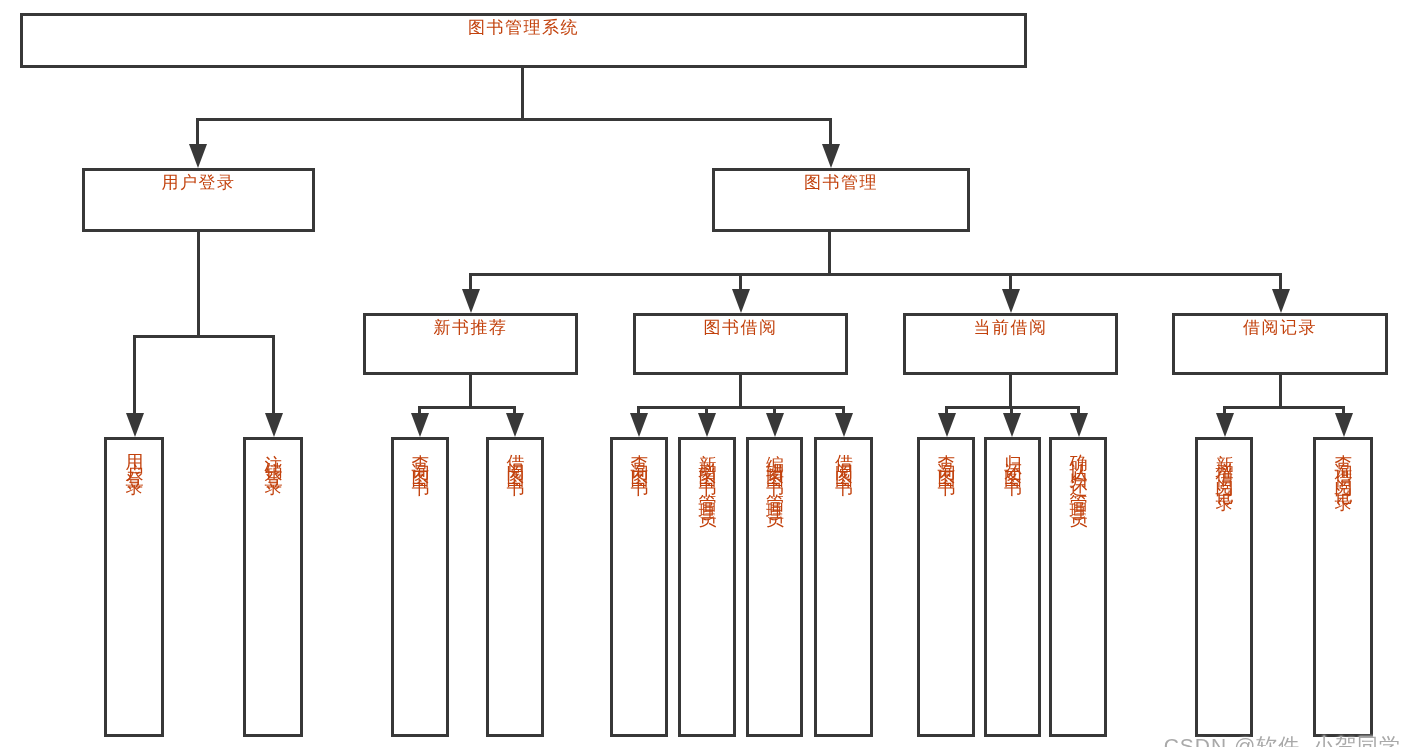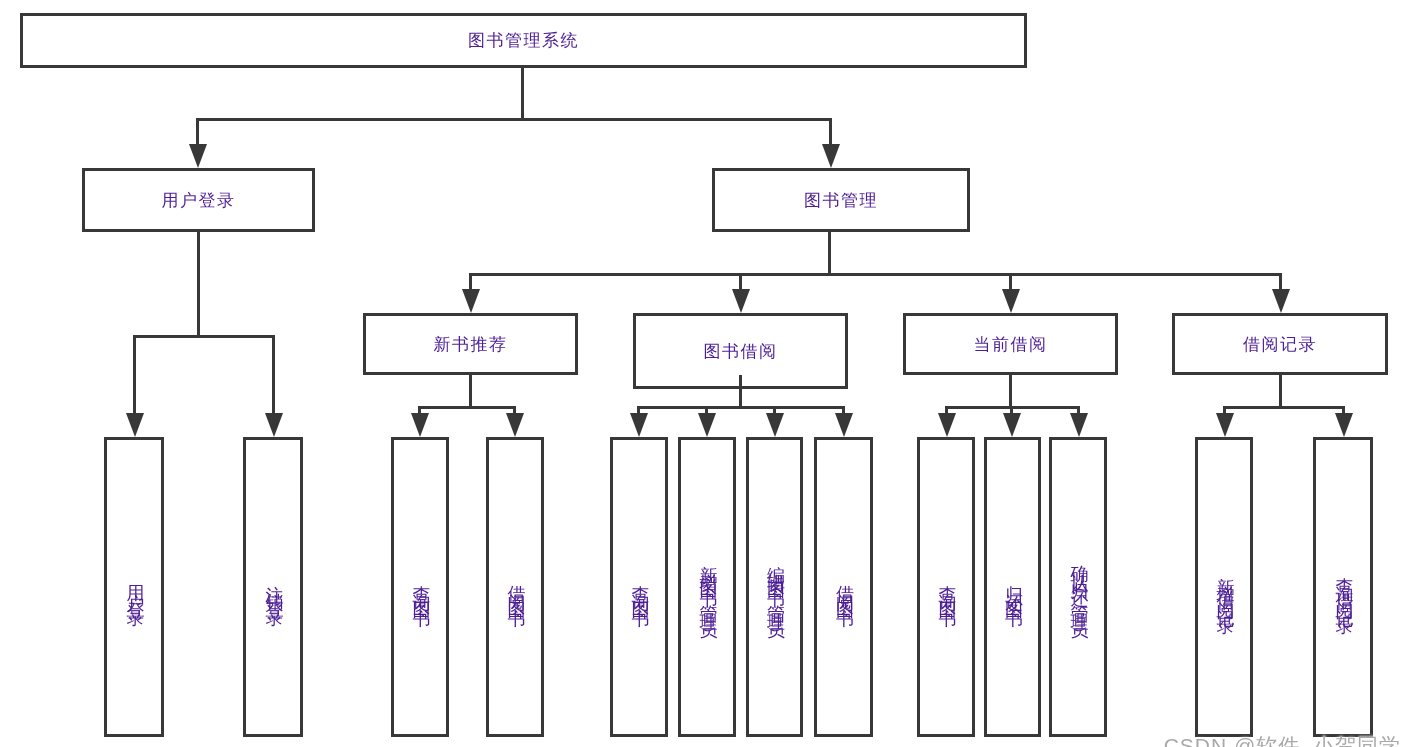--- a/index.html
+++ b/index.html
@@ -2,23 +2,22 @@
 <html><head>
 <meta charset="utf-8">
 <style>
   html,body { margin:0; padding:0; background:#ffffff; }
   .canvas {
     position:relative; width:1405px; height:747px; background:#ffffff;
     font-family:"Liberation Sans","DejaVu Sans",sans-serif; overflow:hidden;
   }
   .node {
     position:absolute; box-sizing:border-box; background:#ffffff;
-    border:3px solid #383838; display:flex; align-items:center; justify-content:center;
-    color:#4c1d95;
-    font-family:Liberation Mono, monospace;
+    border:3px solid #383838; display:flex; align-items:flex-start; justify-content:center;
+    color:#c2410c;
   }
   .hnode { font-size:17px; letter-spacing:1.5px; }
   .vnode span {
     writing-mode:vertical-rl; text-orientation:mixed;
     font-size:18px; letter-spacing:8px; line-height:1.05; white-space:nowrap;
   }
   .vl { position:absolute; width:3px; background:#383838; }
   .hl { position:absolute; height:3px; background:#383838; }
   .arrow { position:absolute; width:3px; background:#383838; }
   .arrow::after {
@@ -63,21 +62,21 @@
   <div class="vl" style="left:828px; top:232px; height:41px;"></div>
   <div class="hl" style="left:469px; top:273px; width:813px;"></div>
   <div class="arrow" style="left:469px; top:273px; height:16px;"></div>
   <div class="arrow" style="left:739px; top:273px; height:16px;"></div>
   <div class="arrow" style="left:1009px; top:273px; height:16px;"></div>
   <div class="arrow" style="left:1279px; top:273px; height:16px;"></div>
 
   <div class="node hnode" style="left:363px; top:313px; width:215px; height:62px;">
     <span>新书推荐</span>
   </div>
-  <div class="node hnode" style="left:633px; top:313px; width:215px; height:76px;">
+  <div class="node hnode" style="left:633px; top:313px; width:215px; height:62px;">
     <span>图书借阅</span>
   </div>
   <div class="node hnode" style="left:1172px; top:313px; width:216px; height:62px;">
     <span>借阅记录</span>
   </div>
   <div class="node hnode" style="left:903px; top:313px; width:215px; height:62px;">
     <span>当前借阅</span>
   </div>
 
   <div class="vl" style="left:469px; top:375px; height:31px;"></div>

